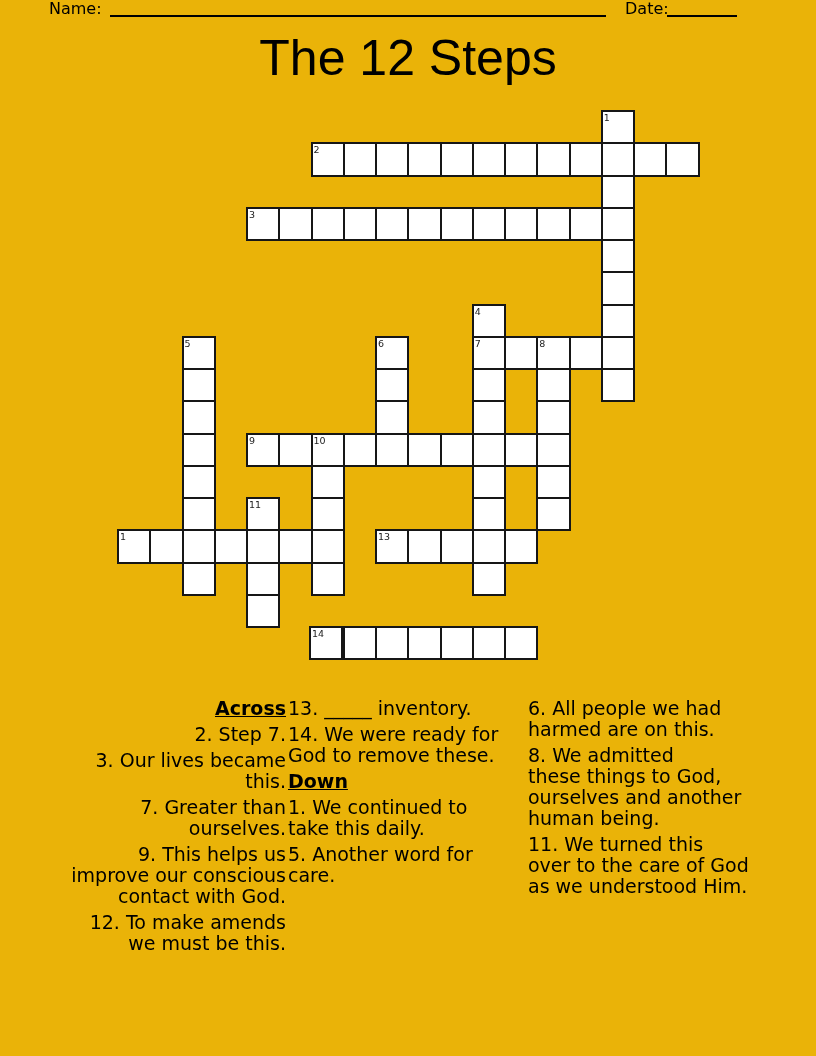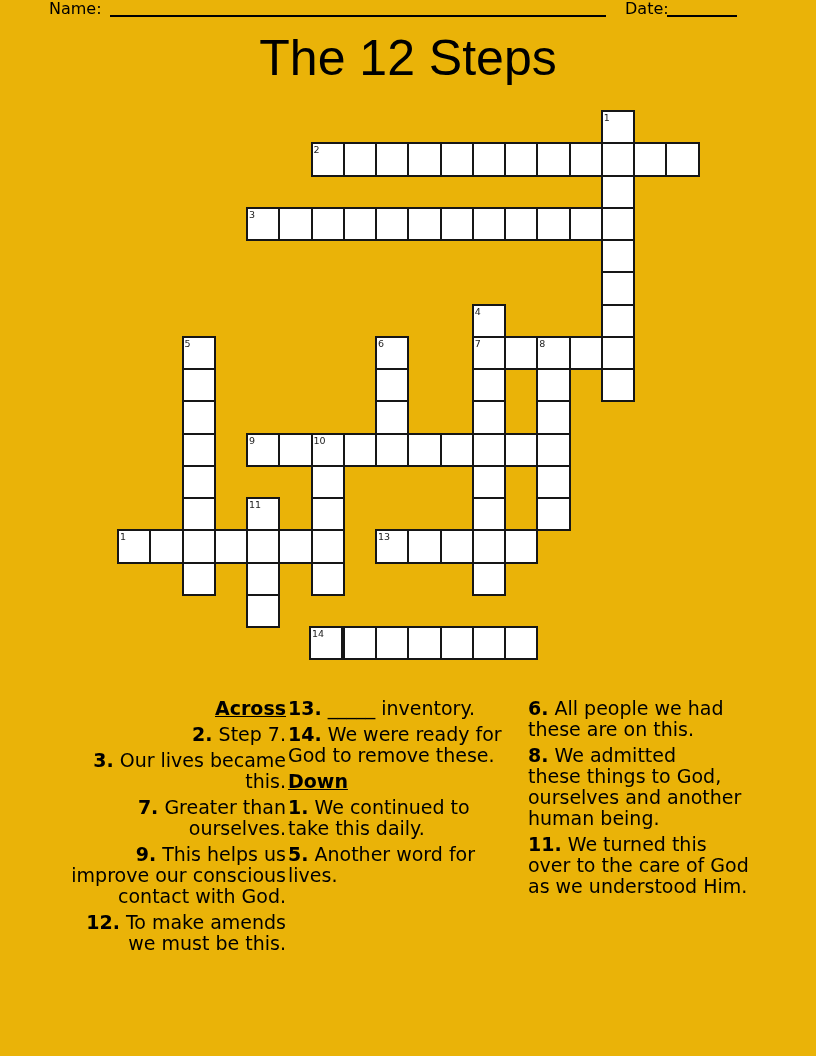--- a/index.html
+++ b/index.html
@@ -30,21 +30,21 @@
     font-size:9.5px;line-height:11px;color:#222;font-family:"DejaVu Sans",sans-serif;
   }
   
   .clue-col{position:absolute;top:698px;font-size:19px;line-height:21px;}
   #clue-col-0{left:44px;width:242px;text-align:right;}
   #clue-col-1{left:288px;width:238px;}
   #clue-col-2{left:528px;width:250px;}
   .clue-heading{font-weight:700;text-decoration:underline;margin:0 0 5px 0;}
   .clue{margin:0 0 5px 0;}
   .clue-line{display:block;}
-  .clue-num{font-weight:700;}
+  .clue-num{font-weight:400;}
 </style>
 </head>
 <body>
 
 <div class="page">
 
   <span id="name-label" class="hdr-label">Name:</span>
   <div id="name-line" class="hline"></div>
 
   <span id="date-label" class="hdr-label">Date:</span>
@@ -204,27 +204,27 @@
         <span class="clue-line"><span class="clue-num">14.</span> We were ready for</span>
         <span class="clue-line">God to remove these.</span>
       </div>
       <div class="clue-heading">Down</div>
       <div class="clue">
         <span class="clue-line"><span class="clue-num">1.</span> We continued to</span>
         <span class="clue-line">take this daily.</span>
       </div>
       <div class="clue">
         <span class="clue-line"><span class="clue-num">5.</span> Another word for</span>
-        <span class="clue-line">lives.</span>
+        <span class="clue-line">care.</span>
       </div>
     </div>
   <div id="clue-col-2" class="clue-col">
       <div class="clue">
         <span class="clue-line"><span class="clue-num">6.</span> All people we had</span>
-        <span class="clue-line">these are on this.</span>
+        <span class="clue-line">harmed are on this.</span>
       </div>
       <div class="clue">
         <span class="clue-line"><span class="clue-num">8.</span> We admitted</span>
         <span class="clue-line">these things to God,</span>
         <span class="clue-line">ourselves and another</span>
         <span class="clue-line">human being.</span>
       </div>
       <div class="clue">
         <span class="clue-line"><span class="clue-num">11.</span> We turned this</span>
         <span class="clue-line">over to the care of God</span>

